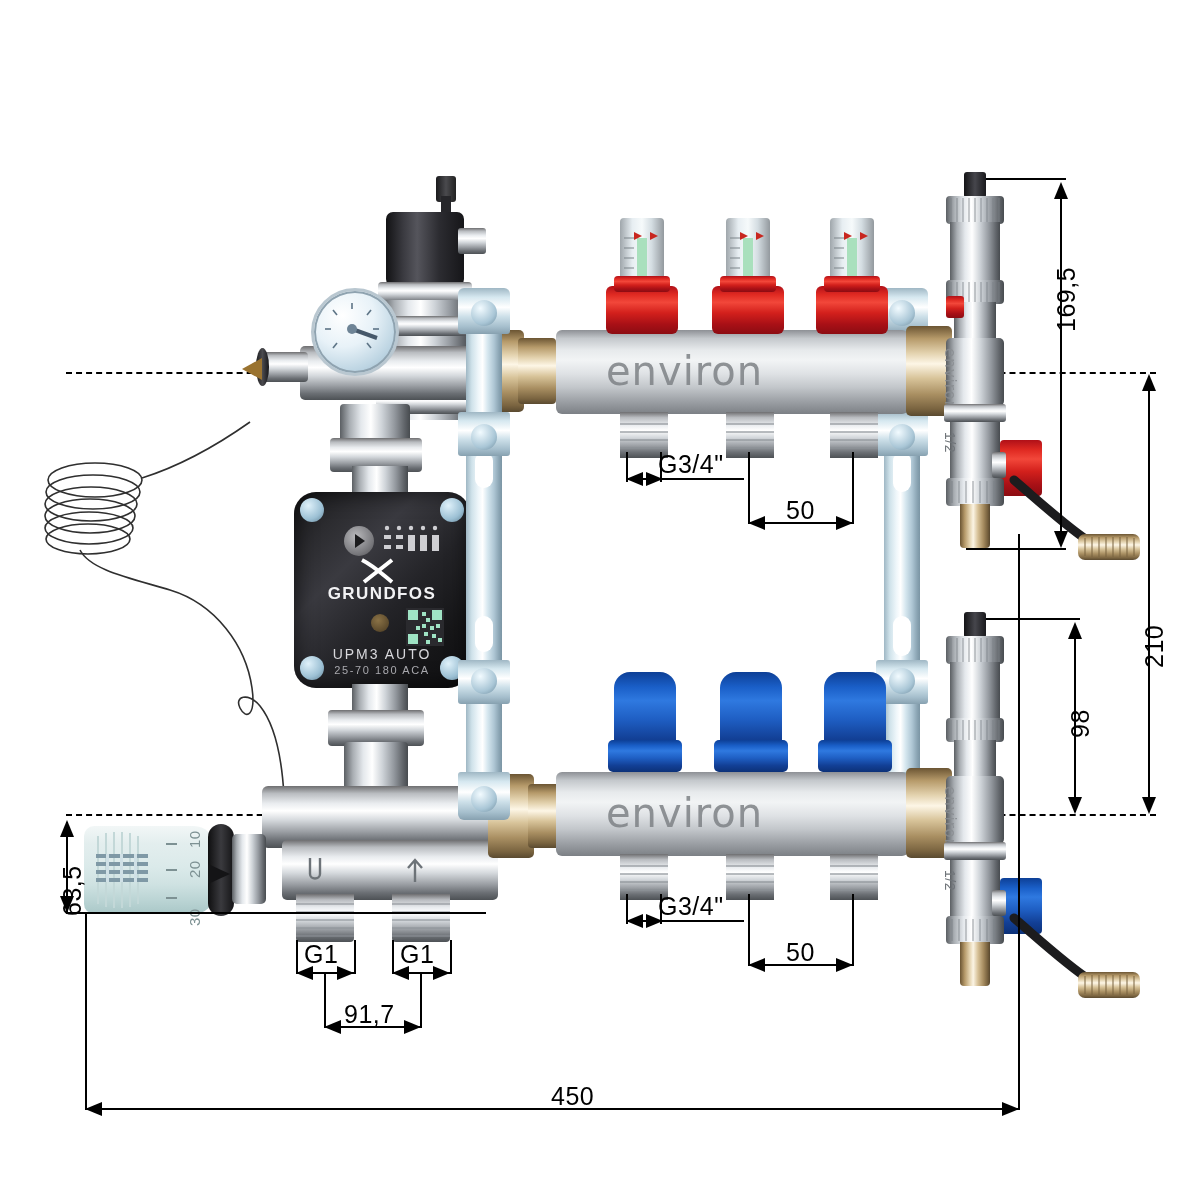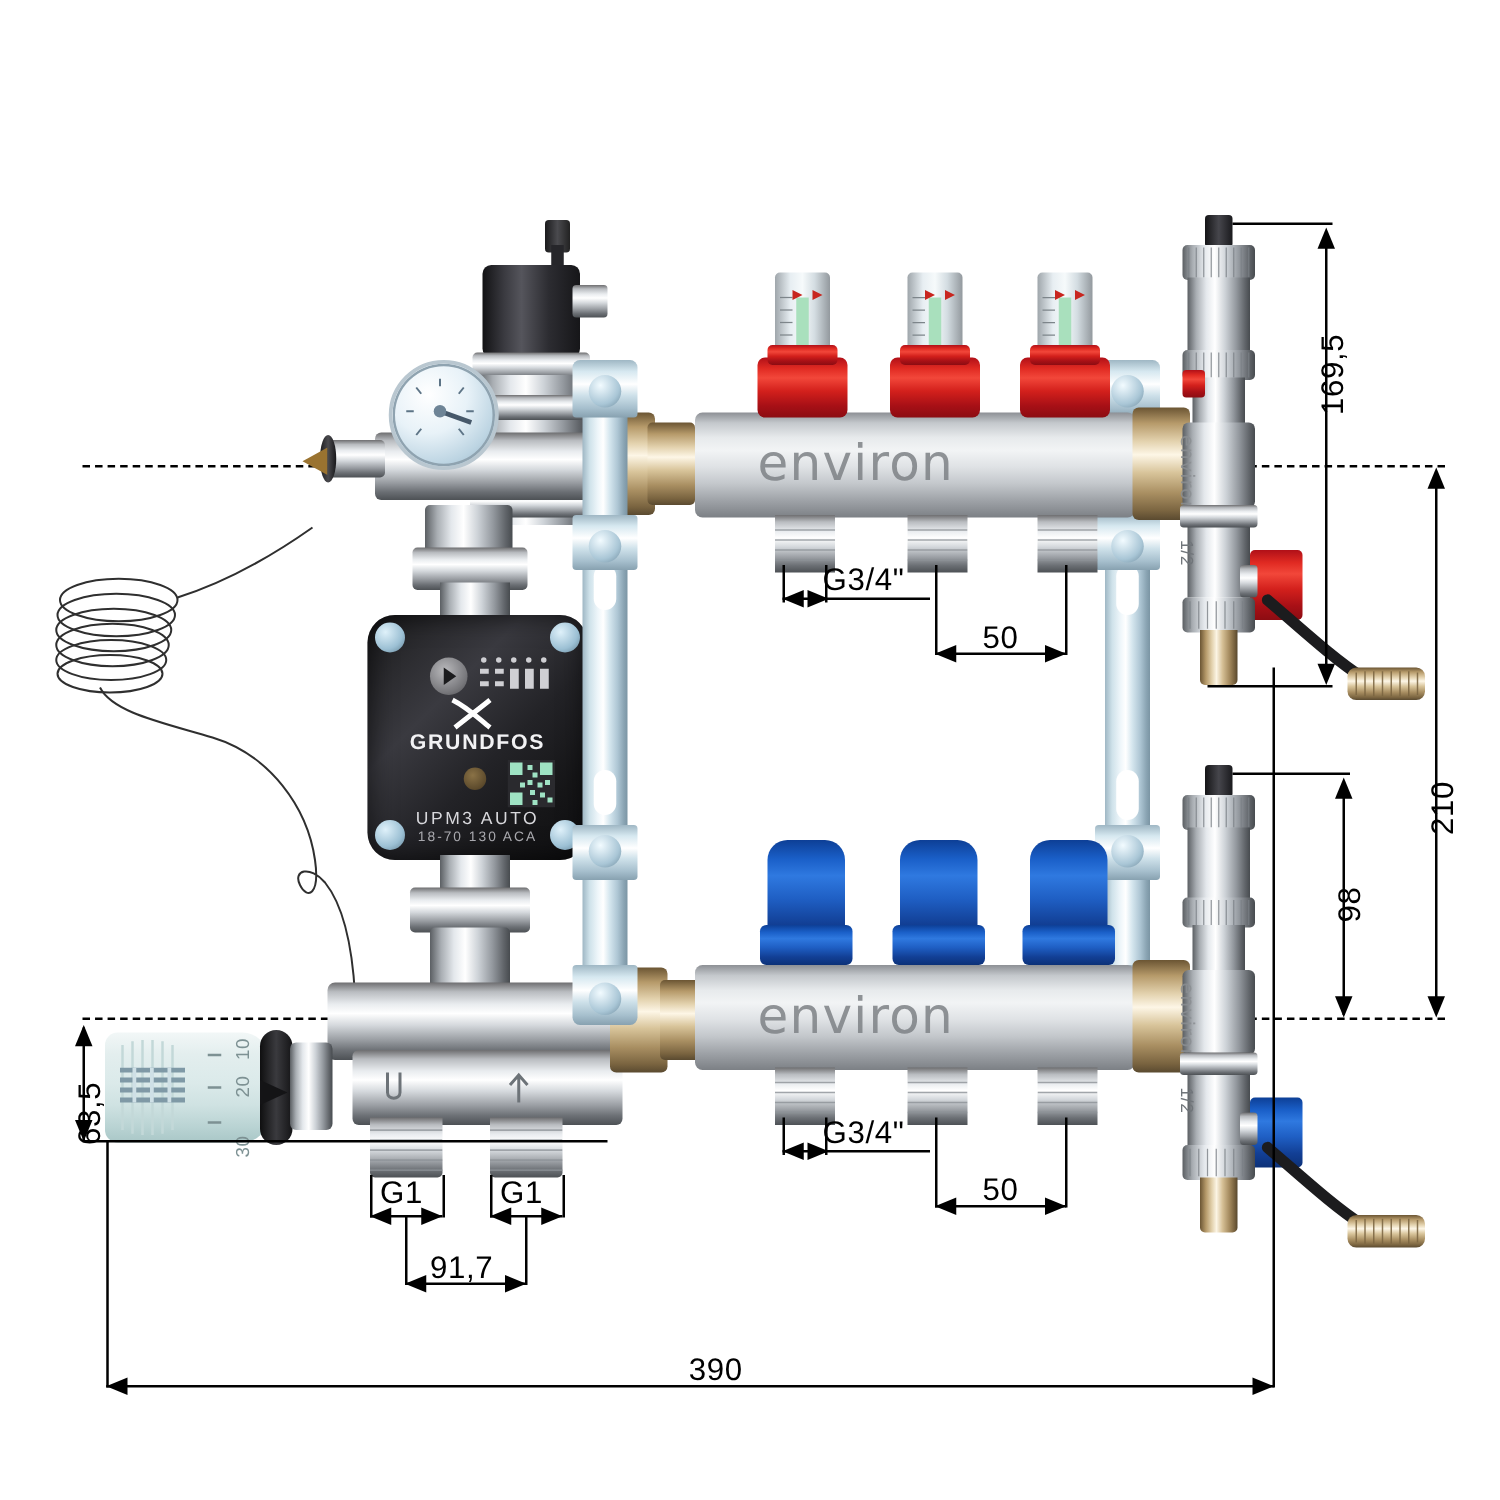--- a/index.html
+++ b/index.html
@@ -202,21 +202,21 @@
       <rect x="26" y="26" width="4" height="4"></rect>
         <rect x="32" y="30" width="4" height="4"></rect>
       <rect x="20" y="32" width="4" height="4"></rect>
         <rect x="10" y="18" width="4" height="4"></rect>
     </g>
   </svg>
 
   <div class="abs" style="left:310px;top:646px;width:144px;text-align:center;color:#d8d8dc;
        font-size:14px;letter-spacing:2px;">UPM3 AUTO</div>
   <div class="abs" style="left:310px;top:664px;width:144px;text-align:center;color:#a8a8ad;
-       font-size:11px;letter-spacing:1.6px;">18-70 130 ACA</div>
+       font-size:11px;letter-spacing:1.6px;">25-70 180 ACA</div>
 
   <div class="abs chrome-v" style="left:352px;top:684px;width:56px;height:30px;"></div>
   <div class="abs chrome" style="left:328px;top:710px;width:96px;height:36px;border-radius:4px;"></div>
   <div class="abs chrome-v" style="left:344px;top:742px;width:64px;height:52px;border-radius:4px;"></div>
 
   <div class="abs chrome" style="left:262px;top:786px;width:300px;height:62px;border-radius:6px;"></div>
   <div class="abs chrome" style="left:282px;top:840px;width:216px;height:60px;border-radius:5px;"></div>
 
   <div class="abs" style="left:84px;top:826px;width:130px;height:88px;border-radius:10px 20px 20px 10px;
        background:linear-gradient(180deg,#f2f7f7 0%,#e3eeee 20%,#dbeaea 46%,
@@ -666,15 +666,15 @@
   <div class="dline dh abs" style="left:324px;top:1026px;width:97px;"></div>
   <div class="arrL abs" style="left:324px;top:1020px;"></div>
   <div class="arrR abs" style="left:404px;top:1020px;"></div>
   <div class="dimtxt abs" style="left:344px;top:1000px;">91,7</div>
 
   <div class="dline dv abs" style="left:85px;top:912px;height:198px;"></div>
   <div class="dline dv abs" style="left:1018px;top:534px;height:576px;"></div>
   <div class="dline dh abs" style="left:85px;top:1108px;width:934px;"></div>
   <div class="arrL abs" style="left:85px;top:1102px;"></div>
   <div class="arrR abs" style="left:1002px;top:1102px;"></div>
-  <div class="dimtxt abs" style="left:551px;top:1082px;">390</div>
+  <div class="dimtxt abs" style="left:551px;top:1082px;">450</div>
 
 </div>
 
 </body></html>

